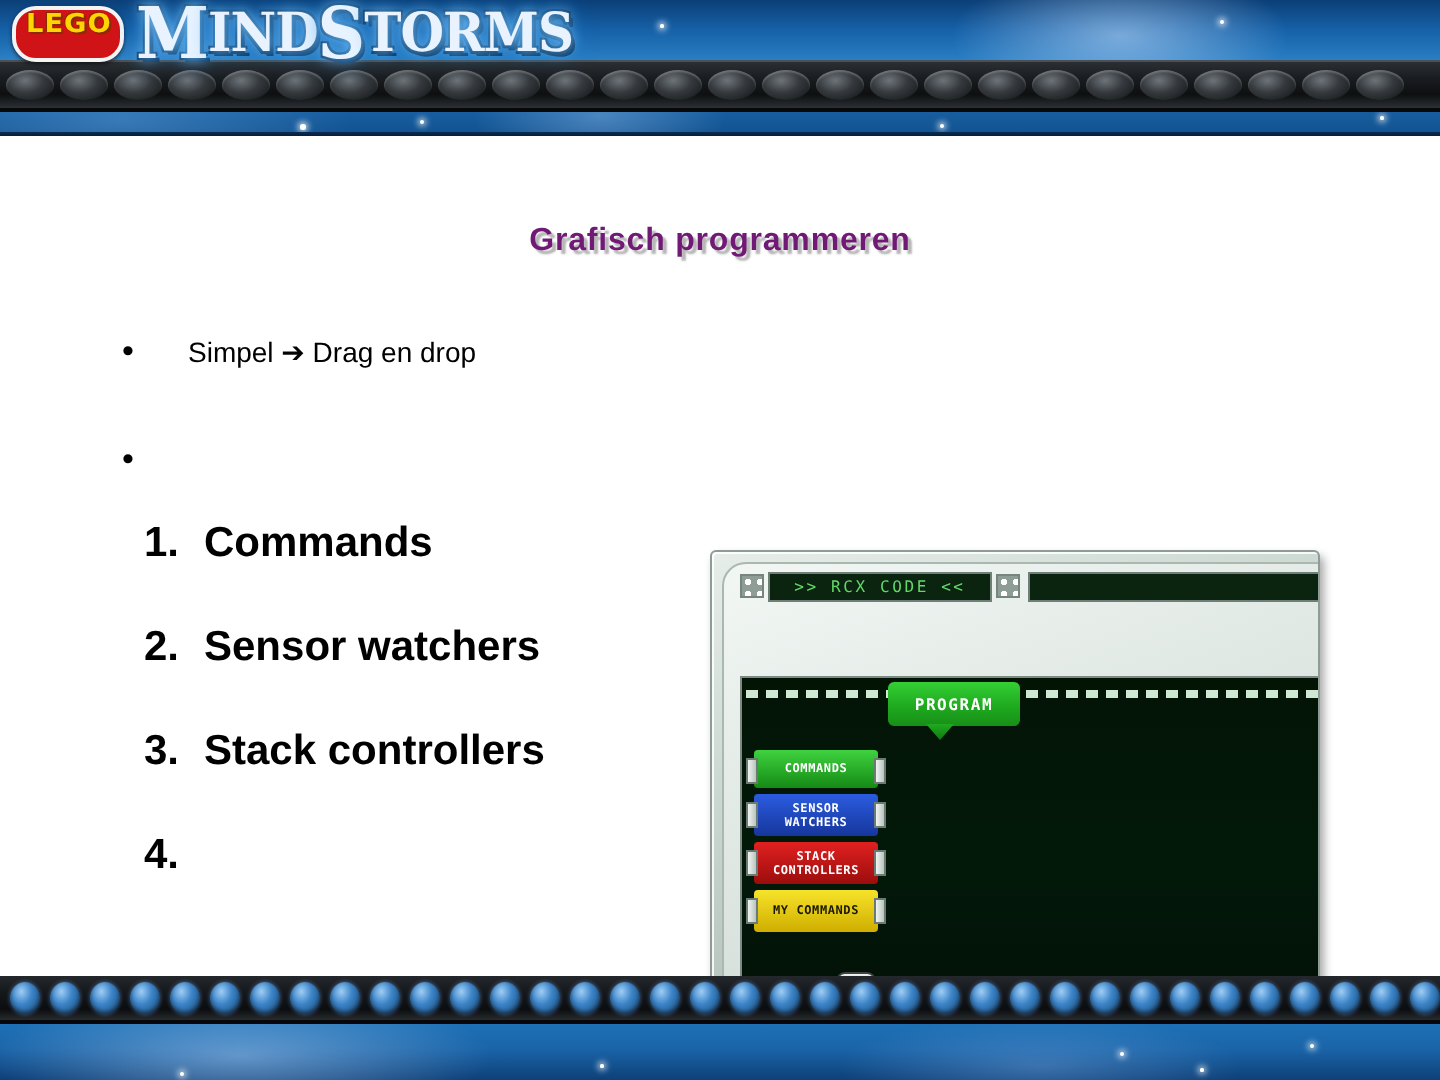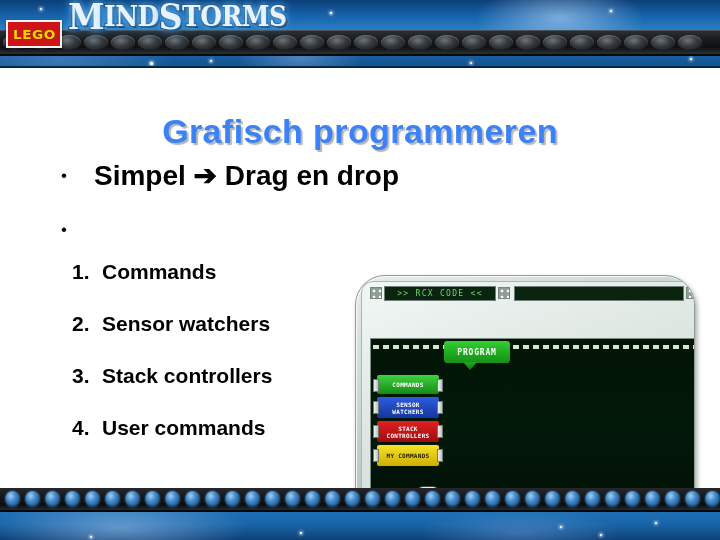--- a/index.html
+++ b/index.html
@@ -43,26 +43,26 @@
     box-shadow: inset 0 1px 1px rgba(255,255,255,.25);
     flex: 0 0 auto;
   }
   .hdr-bottomline {
     position:absolute; left:0; top:66px; width:720px; height:3px;
     background: linear-gradient(180deg,#0a2d52,#06172c);
   }
 
   
   .lego-logo {
-    position: absolute; left: 6px; top: 20px;
+    position: absolute; left: 6px; top: 3px;
     width: 56px; height: 28px;
     background: #d01317;
     border: 2px solid #f4f4f4;
-    border-radius: 0;
-    display: flex; align-items: center; justify-content: center;
+    border-radius: 12px;
+    display: flex; justify-content: center;
     box-shadow: 0 1px 2px rgba(0,0,0,.6);
   }
   .lego-logo span {
     font-family: "DejaVu Sans", sans-serif;
     font-weight: bold; font-size: 13px; letter-spacing: .5px;
     color: #ffd400;
     text-shadow: 1px 1px 0 #8a2b00, -0.5px -0.5px 0 #8a2b00;
     transform: scaleX(1.05);
   }
 
@@ -83,52 +83,52 @@
     white-space: nowrap;
   }
   .mindstorms .sm { font-size: 25px; }
 
   
   .slide-body { position:absolute; left:0; top:68px; width:720px; height:420px; background:#fff; }
 
   .slide-title {
     position: absolute; left: 0; top: 44px; width: 720px;
     text-align: center;
-    font-size: 34px; font-weight: bold; color: #3b82f6;
+    font-size: 16px; font-weight: bold; color: #701a75;
     letter-spacing: .4px;
     text-shadow: 2px 2px 1px rgba(120,120,120,.55);
   }
 
   .bullets { position:absolute; left: 48px; top: 95px; width: 420px; }
   .bullet-row { display:flex; align-items:flex-start; margin-bottom: 28px; }
   .bullet-dot {
     width: 18px; flex: 0 0 18px; color:#000; font-size: 17px; line-height: 26px;
     text-align:left; padding-left: 13px;
   }
   .bullet-text {
-    font-size: 28px; font-weight: bold; color:#000; line-height: 26px;
+    font-size: 14px; font-weight: normal; color:#000; line-height: 26px;
     padding-left: 28px; white-space: nowrap;
   }
 
   .numlist { position:absolute; left: 72px; top: 190px; width: 400px; }
   .num-row { display:flex; align-items:flex-start; margin-bottom: 25px; }
   .num-idx {
     font-size: 21px; font-weight: bold; color:#000; line-height: 27px;
     width: 30px; flex:0 0 30px;
   }
   .num-text {
     font-size: 21px; font-weight: bold; color:#000; line-height: 27px;
     white-space: nowrap;
   }
 
   
   .rcx-window {
     position: absolute; left: 355px; top: 207px;
-    width: 340px; height: 265px;
-    border-radius: 30px;
+    width: 305px; height: 265px;
+    border-radius: 3px;
     background: linear-gradient(160deg,#e7eeea 0%, #cdd9d3 30%, #b7c5be 60%, #9dada6 100%);
     box-shadow: 2px 3px 5px rgba(0,0,0,.35), inset 1px 1px 0 rgba(255,255,255,.85);
     border: 1px solid #8d9c95;
     overflow: hidden;
   }
   .rcx-inner-bevel {
     position:absolute; left:5px; top:5px; width:345px; height:243px;
     border-radius: 12px;
     background: linear-gradient(160deg,#f2f7f4,#c4d1cb);
     border: 1px solid #aab8b1;
@@ -370,21 +370,20 @@
     <div class="num-row">
       <div class="num-idx">2.</div>
       <div class="num-text">Sensor watchers</div>
     </div>
     <div class="num-row">
       <div class="num-idx">3.</div>
       <div class="num-text">Stack controllers</div>
     </div>
     <div class="num-row">
       <div class="num-idx">4.</div>
-      <div class="num-text">User commands</div>
     </div>
   </div>
 
   <div class="rcx-window">
     <div class="rcx-inner-bevel"></div>
 
     <div class="rcx-titlebar">
       <div class="tb-studs"></div>
       <div class="tb-panel tb-title">&gt;&gt; RCX CODE &lt;&lt;</div>
       <div class="tb-studs" style="margin-left:2px;"></div>

